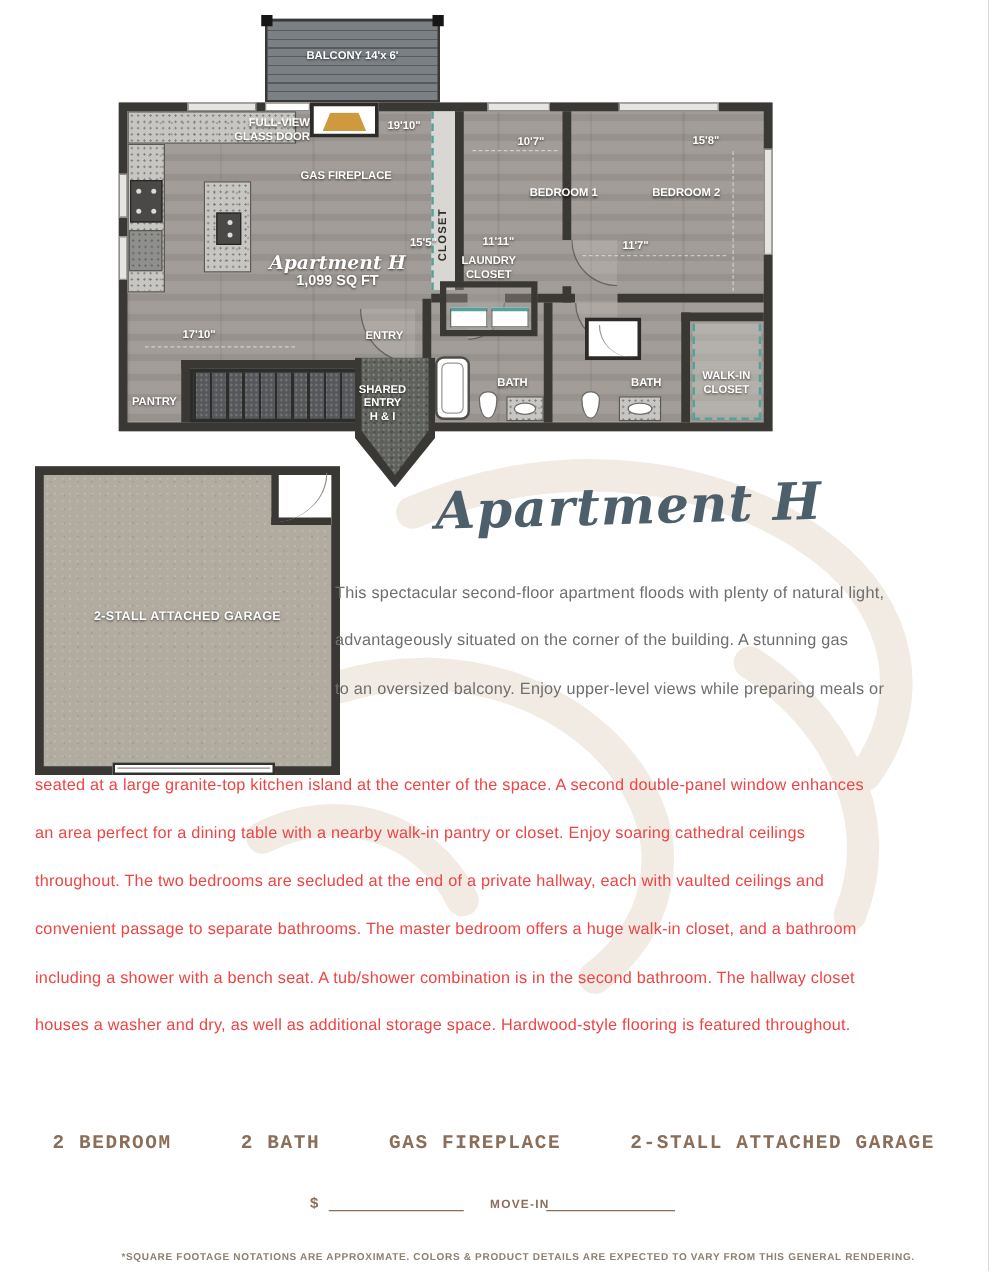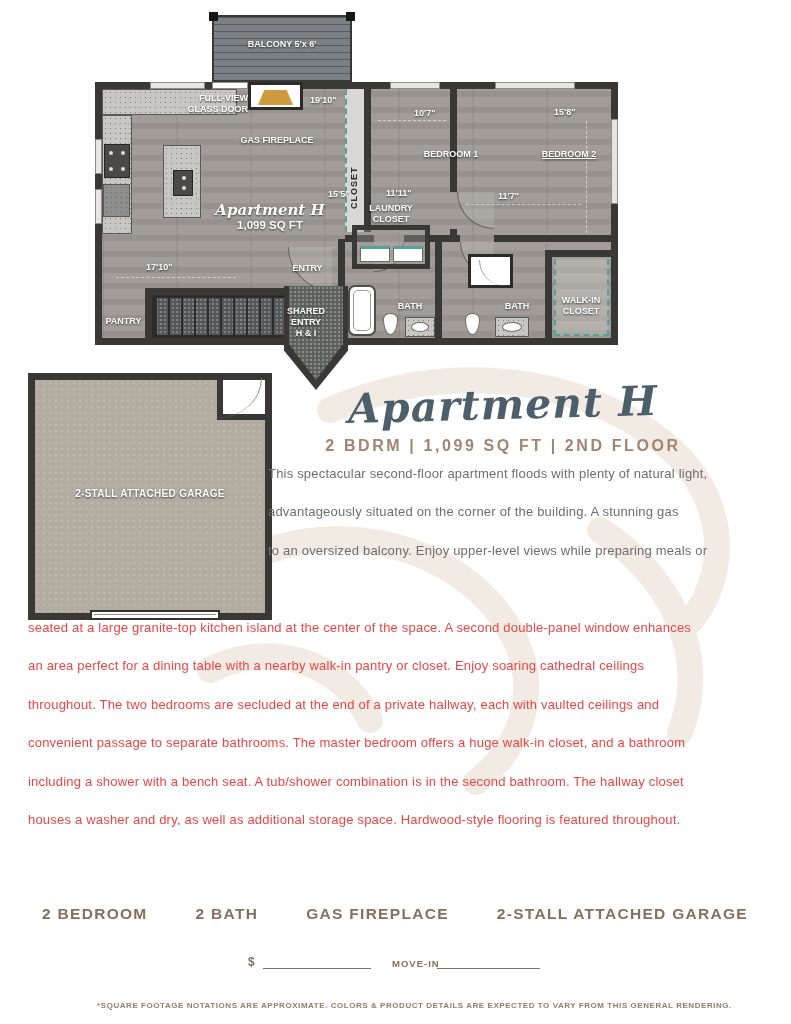--- a/index.html
+++ b/index.html
@@ -103,21 +103,21 @@
   #page-title { position:absolute; left:288px; top:381px; width:430px; text-align:center;
                 font-family:"DejaVu Serif", serif; font-style:italic; font-weight:bold;
                 font-size:41px; letter-spacing:1px; transform:rotate(-1.5deg); }
   #page-subtitle { position:absolute; left:288px; top:437px; width:430px; text-align:center;
                    font-size:16px; font-weight:600; letter-spacing:2.6px; }
   .desc-line { height:38.4px; font-size:13px; letter-spacing:.2px; }
   #desc-a { position:absolute; left:268px; top:466px; width:510px; }
   #desc-b { position:absolute; left:28px; top:620px; width:748px; }
 
   #features { position:absolute; left:42px; top:905px; width:706px; display:flex;
-              justify-content:space-between; font-size:15.5px; font-weight:bold; letter-spacing:1.3px; }
+              justify-content:space-between; font-size:15.5px; font-weight:bold; letter-spacing:1.3px;font-family:Liberation Mono, monospace; }
 
   #price-row { position:absolute; left:248px; top:953px; width:300px; height:20px; }
   #price-row .cur { position:absolute; left:0; top:2px; font-weight:bold; font-size:12px; }
   .blank { position:absolute; top:0; height:16px; border-bottom:1.5px solid #8a6e5a; }
   #price-row .mv { position:absolute; left:144px; top:5px; font-size:9.5px; font-weight:bold; letter-spacing:1px; }
 
   #footnote { position:absolute; left:0; top:1001px; width:791px; text-align:center;
               font-size:8px; font-weight:bold; letter-spacing:.55px;padding-left:38px; }
 
   .script-small { font-family:"DejaVu Serif", serif; font-style:italic; font-weight:bold; }
@@ -133,21 +133,21 @@
       <path d="M420,190 C486,232 532,312 500,392"></path>
       <path d="M30,330 C90,300 160,320 190,380"></path>
     </g>
   </svg>
 
   <div id="plan">
 
     <div id="balcony">
       <div class="post" style="left:-5px; top:-5px;"></div>
       <div class="post" style="right:-5px; top:-5px;"></div>
-      <div class="plabel" style="left:0; right:0; top:22px;">BALCONY 5'x 6'</div>
+      <div class="plabel" style="left:0; right:0; top:22px;">BALCONY 14'x 6'</div>
     </div>
 
     <div class="win" style="left:48px; top:-7px; width:55px; height:7px;"></div>
     <div class="win" style="left:110px; top:-7px; width:36px; height:7px; background:#fff;"></div>
     <div class="win" style="left:288px; top:-7px; width:50px; height:7px;"></div>
     <div class="win" style="left:393px; top:-7px; width:80px; height:7px;"></div>
     <div class="win" style="left:-7px; top:50px; width:7px; height:35px;"></div>
     <div class="win" style="left:-7px; top:100px; width:7px; height:35px;"></div>
     <div class="win" style="right:-7px; top:30px; width:7px; height:85px;"></div>
 
@@ -218,21 +218,21 @@
     <div class="plabel" style="left:450px; top:206px; width:58px; z-index:4;">WALK-IN
 CLOSET</div>
 
     <div class="plabel" style="left:50px; top:4px; width:96px; text-align:right;">FULL-VIEW
 GLASS DOOR</div>
     <div class="plabel" style="left:130px; top:46px; width:90px;">GAS FIREPLACE</div>
     <div class="dim" style="left:208px; top:6px;">19'10"</div>
     <div class="plabel" style="left:270px; top:60px; width:78px;margin-left:40px;">BEDROOM 1</div>
     <div class="dim" style="left:312px; top:19px;">10'7"</div>
     <div class="dim" style="left:284px; top:99px;">11'11"</div>
-    <div class="plabel" style="left:428px; top:60px; width:78px;text-decoration:underline;">BEDROOM 2</div>
+    <div class="plabel" style="left:408px; top:60px; width:78px;">BEDROOM 2</div>
     <div class="dim" style="left:452px; top:18px;">15'8"</div>
     <div class="dim" style="left:396px; top:102px;">11'7"</div>
     <div class="dim" style="left:226px; top:100px;">15'5"</div>
     <div class="dim" style="left:44px; top:173px;">17'10"</div>
 
     <div class="guide" style="left:276px; top:31px; width:68px;"></div>
     <div class="guide" style="left:14px; top:188px; width:120px;"></div>
     <div class="vguide" style="left:484px; top:32px; height:112px;"></div>
     <div class="guide" style="left:364px; top:115px; width:115px;"></div>
 
@@ -247,21 +247,20 @@
 ENTRY
 H &amp; I</div>
 
   <div id="garage">
     <div id="garage-notch"></div>
     <div id="garage-door"></div>
     <div class="plabel" style="left:0; right:0; top:108px; font-size:10px; letter-spacing:.3px;">2-STALL ATTACHED GARAGE</div>
   </div>
 
   <div id="page-title" style="color:#4d5f6a;">Apartment H</div>
-  <div id="page-subtitle" style="color:#a28471;">2 BDRM  |  1,099 SQ FT  |  2ND FLOOR</div>
 
   <div id="desc-a" style="color:#6e6e6e;">
     <div class="desc-line">This spectacular second-floor apartment floods with plenty of natural light,</div>
     <div class="desc-line">advantageously situated on the corner of the building. A stunning gas</div>
     <div class="desc-line">to an oversized balcony. Enjoy upper-level views while preparing meals or</div>
   </div>
   <div id="desc-b" style="color:#ef4444;">
     <div class="desc-line">seated at a large granite-top kitchen island at the center of the space. A second double-panel window enhances</div>
     <div class="desc-line">an area perfect for a dining table with a nearby walk-in pantry or closet. Enjoy soaring cathedral ceilings</div>
     <div class="desc-line">throughout. The two bedrooms are secluded at the end of a private hallway, each with vaulted ceilings and</div>

